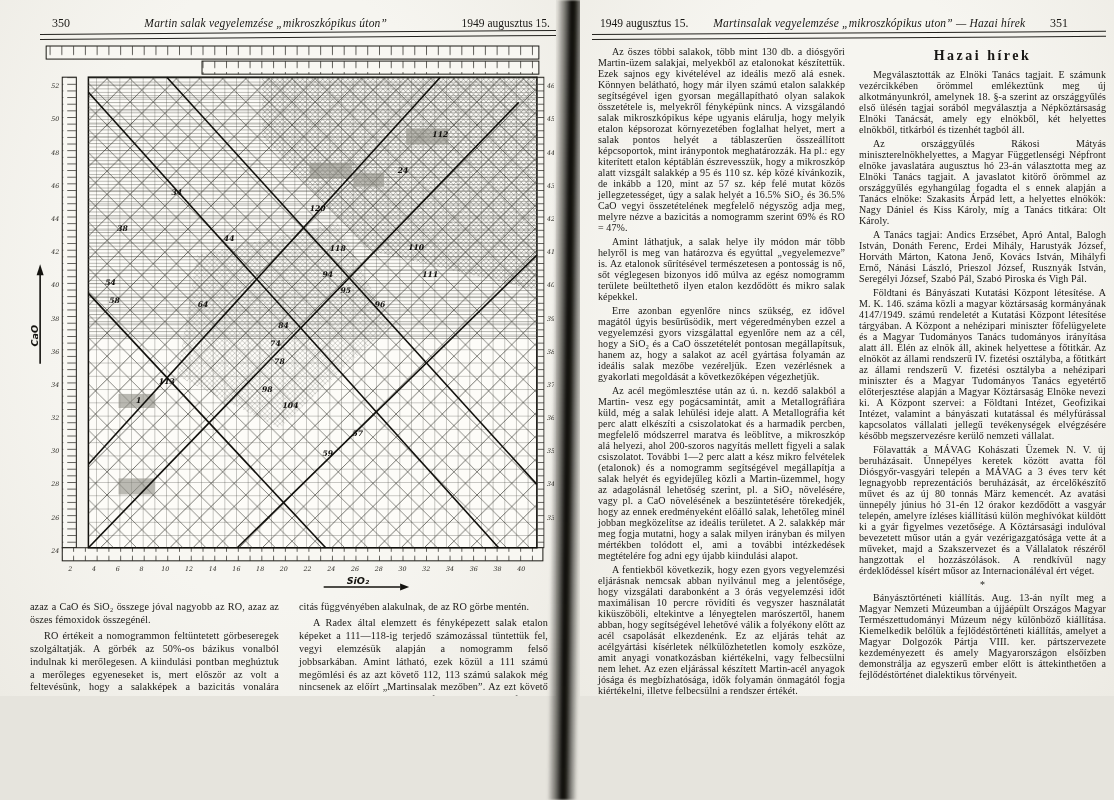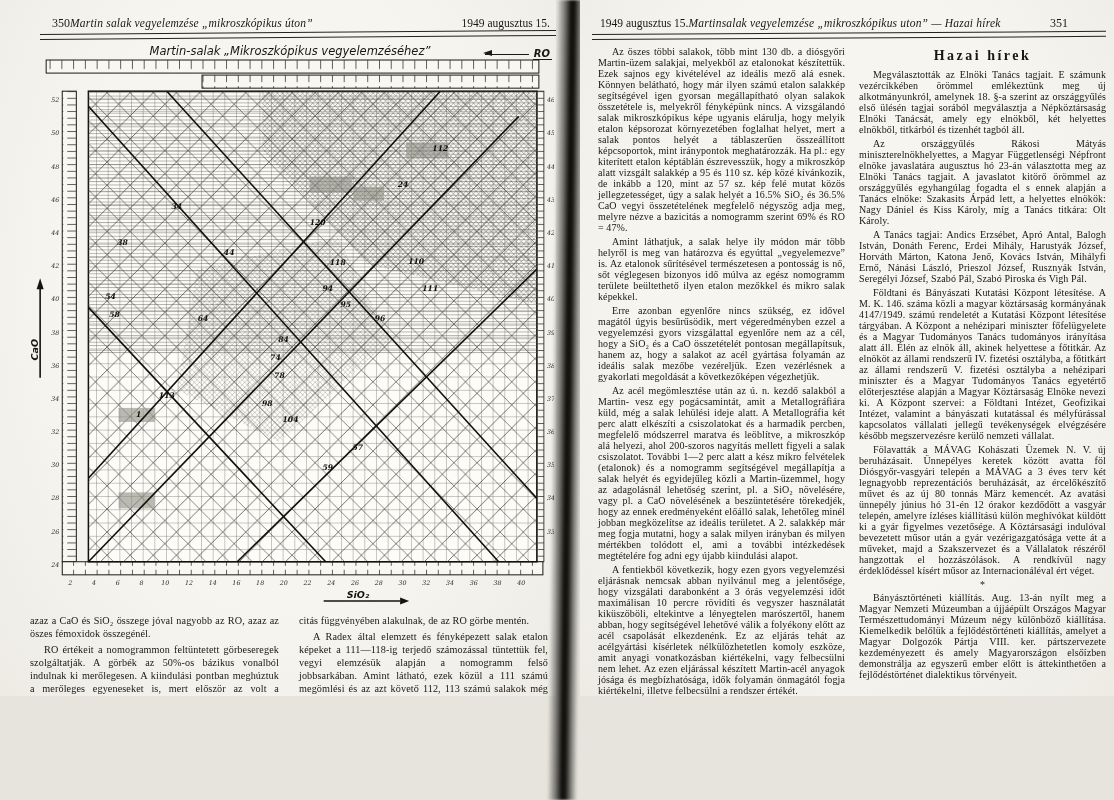--- a/index.html
+++ b/index.html
@@ -20,21 +20,21 @@
     background:linear-gradient(90deg, rgba(25,24,20,0) 0%, rgba(25,24,20,.55) 28%,
       #11100d 48%, #15140f 60%, rgba(25,24,20,.5) 78%, rgba(25,24,20,0) 100%);
     filter:blur(1.2px); transform:skewX(-.7deg);}
   .corner-blob{position:absolute;left:-7px;top:-10px;width:22px;height:62px;
     background:#0c0b09;border-radius:0 10% 70% 45%;transform:rotate(9deg);filter:blur(.5px);}
 
   
   .hdr{display:flex;align-items:baseline;font-size:11.5px;padding-top:16px;}
   .page-left .hdr{padding-left:52px;padding-right:6px;}
   .page-right .hdr{padding-left:20px;padding-right:46px;}
-  .hdr .run{flex:1;font-style:italic;letter-spacing:.2px;}
+  .hdr .run{flex:1;text-align:center;font-style:italic;letter-spacing:.2px;}
   .hdr .pn{font-size:12px;}
   .rule{height:4px;border-top:1.6px solid #23221e;border-bottom:1px solid #23221e;margin-top:3px;}
   .page-left .rule{margin-left:40px;transform:rotate(-.45deg);transform-origin:left center;}
   .page-right .rule{margin-left:12px;margin-right:8px;transform:rotate(-.35deg);transform-origin:left center;}
 
   
   .fig{position:relative;margin:4px 0 0 26px;width:528px;}
   .fig-title{text-align:center;font-family:"DejaVu Sans",sans-serif;
     font-style:italic;font-weight:bold;font-size:13px;letter-spacing:1px;}
   .fig-subrow{position:relative;text-align:center;font-family:"DejaVu Sans",sans-serif;
@@ -74,27 +74,20 @@
 
   <div class="page page-left">
     <div class="hdr">
       <span class="pn">350</span>
       <span class="run">Martin salak vegyelemzése „mikroszkópikus úton”</span>
       <span>1949 augusztus 15.</span>
     </div>
     <div class="rule"></div>
 
     <div class="fig">
-      <div class="fig-subrow">
-        <span>Martin-salak „Mikroszkópikus vegyelemzéséhez”</span>
-        <span class="ro">
-          <span class="shaft"></span>
-          <i>RO</i>
-        </span>
-      </div>
 
       <svg id="nomo" width="528" height="548" viewBox="0 0 525 545">
         <defs>
           <pattern id="hfine" width="6" height="3.4" patternUnits="userSpaceOnUse">
             <path d="M0,0.5H6" stroke="#6b6a62" stroke-width="0.5"></path>
           </pattern>
           <pattern id="cell" width="11.6" height="13.2" patternUnits="userSpaceOnUse">
             <path d="M0,0H11.6M0,0V13.2" stroke="#3c3b34" stroke-width="0.55" fill="none"></path>
           </pattern>
           <pattern id="diagA" width="23" height="23" patternUnits="userSpaceOnUse">
@@ -271,21 +264,21 @@
       <span class="run">Martinsalak vegyelemzése „mikroszkópikus uton” — Hazai hírek</span>
       <span class="pn">351</span>
     </div>
     <div class="rule"></div>
 
     <div class="cols">
       <div class="col">
 
           <p class="para"><span>Az öszes többi salakok, több mint 130 db. a diósgyőri Martin-üzem salakjai, melyekből az etalonokat készítettük. Ezek sajnos egy kivételével az ideális mező alá esnek. Könnyen belátható, hogy már ilyen számú etalon salakkép segítségével igen gyorsan megállapítható olyan salakok összetétele is, melyekről fényképünk nincs. A vizsgálandó salak mikroszkópikus képe ugyanis elárulja, hogy melyik etalon képsorozat környezetében foglalhat helyet, mert a salak pontos helyét a táblaszerűen összeállított képcsoportok, mint iránypontok meghatározzák. Ha pl.: egy kiterített etalon képtáblán észrevesszük, hogy a mikroszkóp alatt vizsgált salakkép a 95 és 110 sz. kép közé kívánkozik, de inkább a 120, mint az 57 sz. kép felé mutat közös jellegzetességet, úgy a salak helyét a 16.5% SiO₂ és 36.5% CaO vegyi összetételének megfelelő négyszög adja meg, melyre nézve a bazicitás a nomogramm szerint 69% és RO = 47%.</span></p>
 
-          <p class="para"><span>Amint láthatjuk, a salak helye ily módon már több helyről is meg van határozva és egyúttal „vegyelemezve” is. Az etalonok sűrítésével természetesen a pontosság is nő, sőt véglegesen bizonyos idő múlva az egész nomogramm területe beültethető ilyen etalon mezőkkel és mikro salak képekkel.</span></p>
+          <p class="para"><span>Amint láthatjuk, a salak helye ily módon már több helyről is meg van határozva és egyúttal „vegyelemezve” is. Az etalonok sűrítésével természetesen a pontosság is nő, sőt véglegesen bizonyos idő múlva az egész nomogramm területe beültethető ilyen etalon kezdődött és mikro salak képekkel.</span></p>
 
           <p class="para"><span>Erre azonban egyenlőre nincs szükség, ez idővel magától úgyis besűrűsödik, mert végeredményben ezzel a vegyelemzési gyors vizsgálattal egyenlőre nem az a cél, hogy a SiO₂ és a CaO összetételét pontosan megállapítsuk, hanem az, hogy a salakot az acél gyártása folyamán az ideális salak mezőbe vezéreljük. Ezen vezérlésnek a gyakorlati megoldását a következőképen végezhetjük.</span></p>
 
           <p class="para"><span>Az acél megömlesztése után az ú. n. kezdő salakból a Martin- vesz egy pogácsamintát, amit a Metallográfiára küld, még a salak lehülési ideje alatt. A Metallográfia két perc alatt elkészíti a csiszolatokat és a harmadik percben, megfelelő módszerrel maratva és leöblítve, a mikroszkóp alá helyezi, ahol 200-szoros nagyítás mellett figyeli a salak csiszolatot. További 1—2 perc alatt a kész mikro felvételek (etalonok) és a nomogramm segítségével megállapítja a salak helyét és egyidejűleg közli a Martin-üzemmel, hogy az adagolásnál lehetőség szerint, pl. a SiO₂ növelésére, vagy pl. a CaO növelésének a beszüntetésére törekedjék, hogy az ennek eredményeként előálló salak, lehetőleg minél jobban megközelítse az ideális területet. A 2. salakkép már meg fogja mutatni, hogy a salak milyen irányban és milyen mértékben tolódott el, ami a további intézkedések megtételére fog adni egy újabb kiindulási alapot.</span></p>
 
           <p class="para"><span>A fentiekből következik, hogy ezen gyors vegyelemzési eljárásnak nemcsak abban nyilvánul meg a jelentősége, hogy vizsgálati darabonként a 3 órás vegyelemzési időt maximálisan 10 percre rövidíti és vegyszer használatát kiküszöböli, eltekintve a lényegtelen marószertől, hanem abban, hogy segítségével lehetővé válik a folyékony előtt az acél csapolását elkezdenénk. Ez az eljárás tehát az acélgyártási kísérletek nélkülözhetetlen komoly eszköze, amit anyagi vonatkozásban kiértékelni, vagy felbecsülni nem lehet. Az ezen eljárással készített Martin-acél anyagok jósága és megbízhatósága, idők folyamán önmagától fogja kiértékelni, illetve felbecsülni a rendszer értékét.</span></p>
         </div>
       <div class="col">
         <h2 class="sect">Hazai hírek</h2>
         <div>

